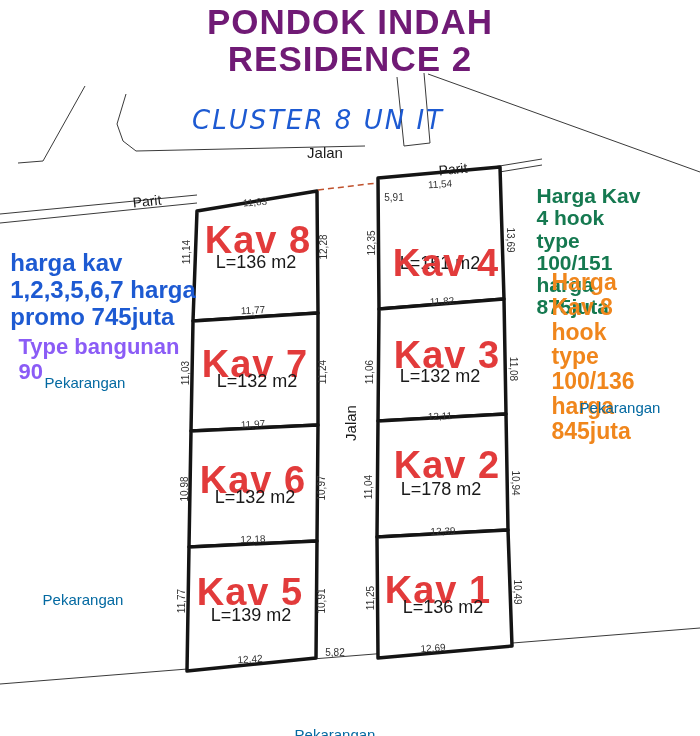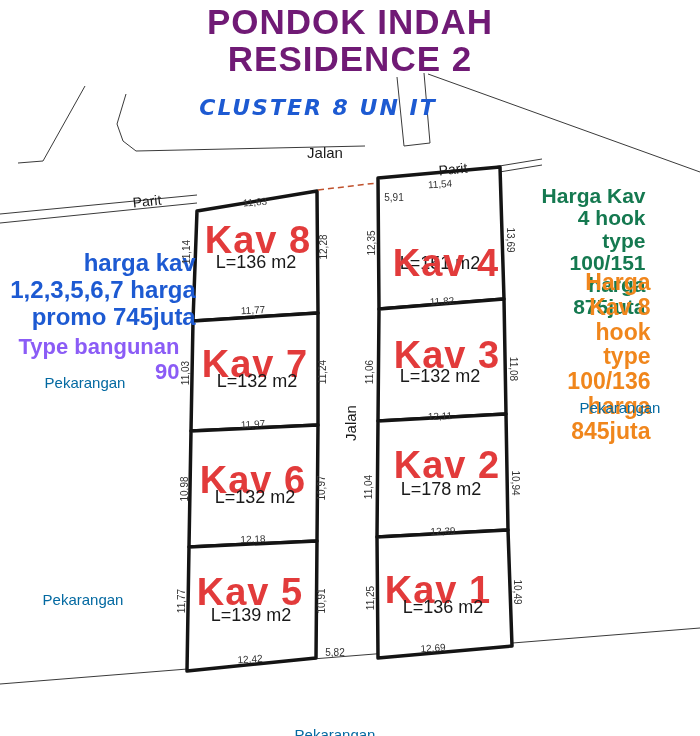--- a/index.html
+++ b/index.html
@@ -6,25 +6,25 @@
   #canvas { position:relative; width:700px; height:736px; background:#ffffff; overflow:hidden; }
   svg.layer { position:absolute; left:0; top:0; width:700px; height:736px; }
 
   .lbl { position:absolute; transform:translate(-50%,-50%); white-space:nowrap; }
   .rot-ccw { transform:translate(-50%,-50%) rotate(-90deg); }
   .rot-cw  { transform:translate(-50%,-50%) rotate(90deg); }
 
   .title-block { position:absolute; left:350px; top:4px; transform:translateX(-50%);
                  text-align:center; color:#701a75; font-weight:bold; font-size:35px;
                  line-height:1.05; letter-spacing:1px; }
-  .subtitle { position:absolute; left:318px; top:95px; transform:translateX(-50%);
-              color:#1d5ad2; font-weight:bold; font-style:italic; font-size:22px;
+  .subtitle { position:absolute; left:318px; top:105px; transform:translateX(-50%);
+              color:#1d5ad2; font-weight:normal; font-style:italic; font-size:26px;
               letter-spacing:2px; font-family:"DejaVu Sans", sans-serif; }
 
-  .note { position:absolute; text-align:right; font-weight:bold; }
+  .note { position:absolute; text-align:left; font-weight:bold; }
   .note-promo { left:103px; top:250px; transform:translateX(-50%); color:#1d5ad2; font-size:24px; line-height:1.12; }
   .note-type  { left:99px;  top:334px; transform:translateX(-50%); color:#8b5cf6; font-size:22px; line-height:1.15; }
   .note-green { left:591px; top:185px; transform:translateX(-50%); color:#157950; font-size:21px; line-height:1.06; }
   .note-orange{ left:601px; top:270px; transform:translateX(-50%); color:#f0861c; font-size:23px; line-height:1.08; }
 
   .kav-name { font-weight:bold; font-size:38px; color:#e23b3b; letter-spacing:1px; }
   .kav-area { font-size:18px; color:#1a1a1a; }
   .dim { font-size:10px; color:#333333; }
   .yard { font-size:15px; color:#0369a1; }
   .road-lbl { font-size:15px; color:#1a1a1a; }

